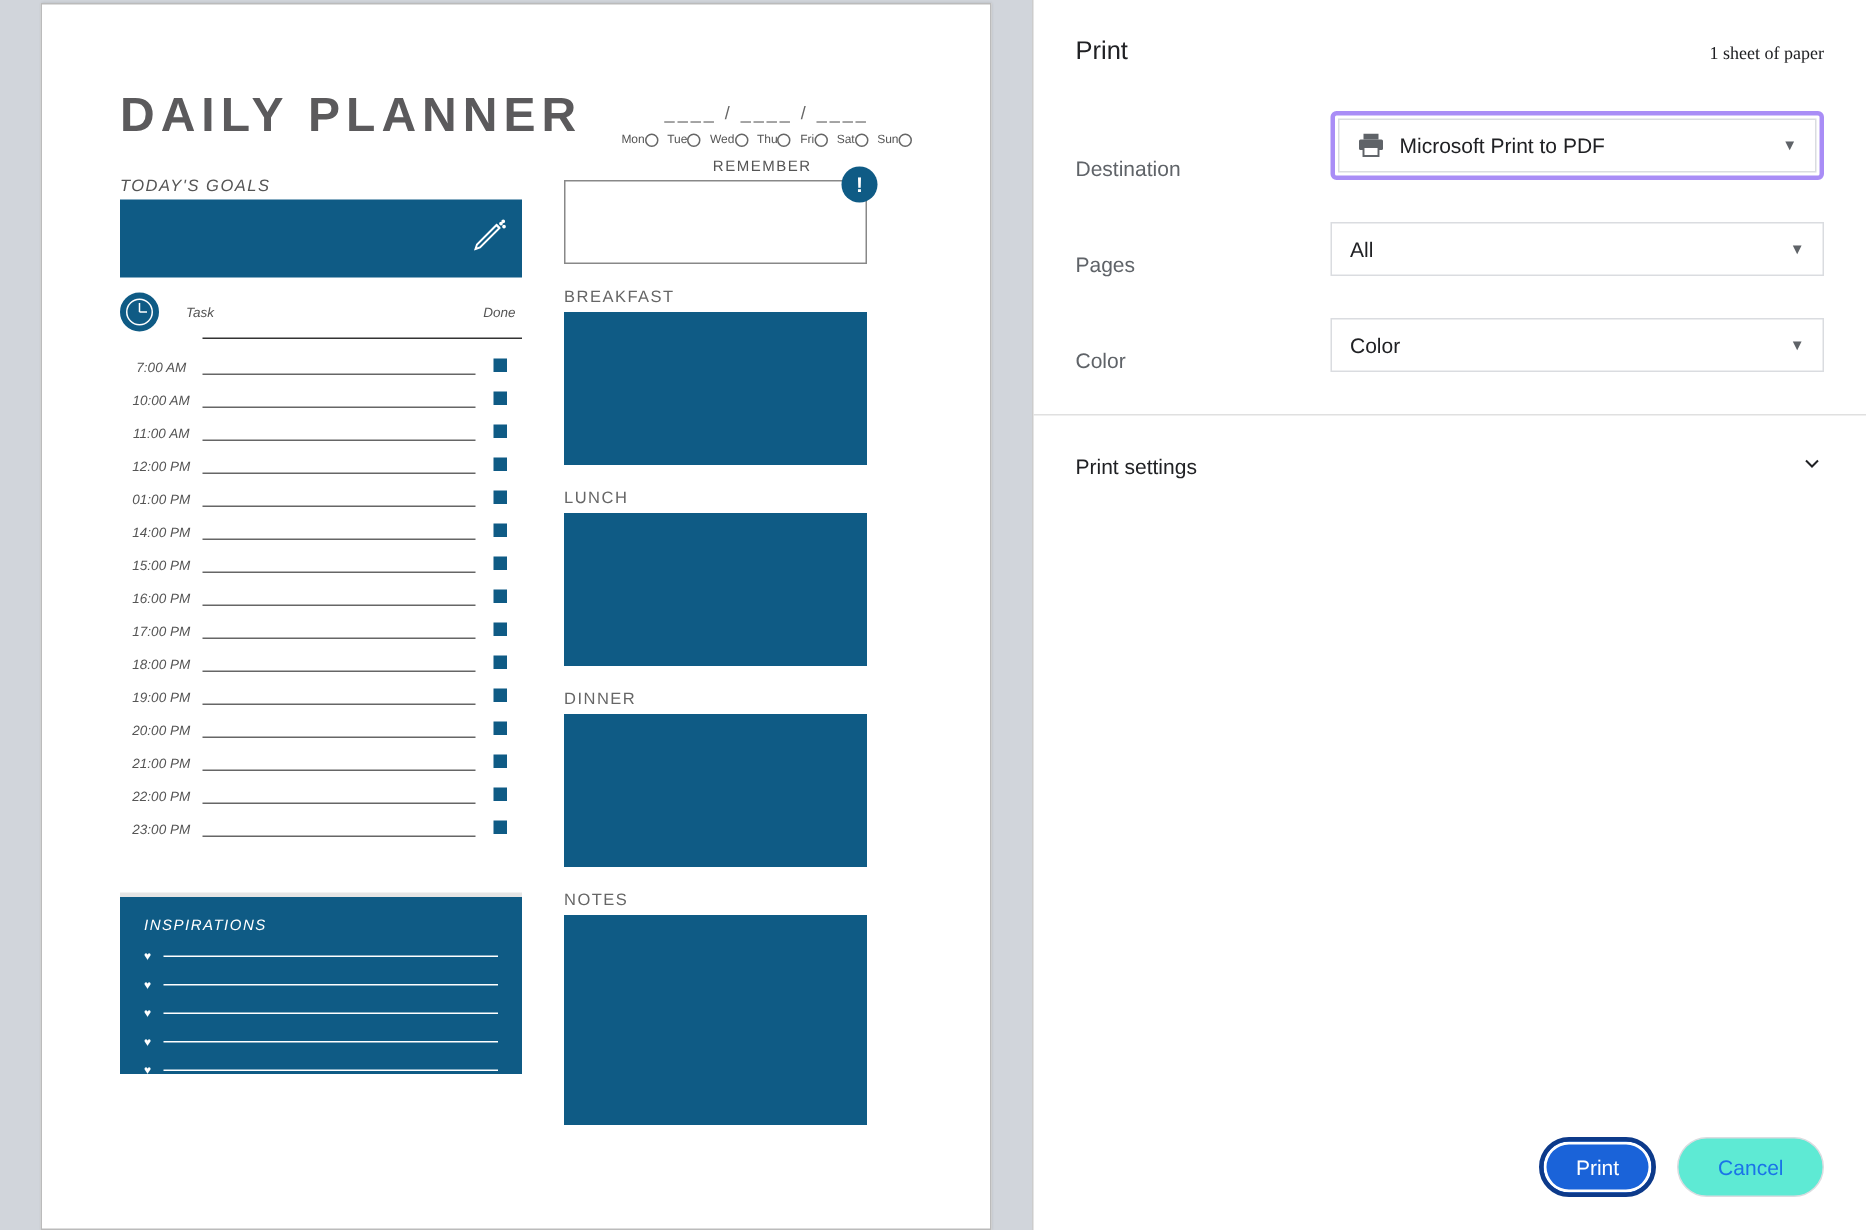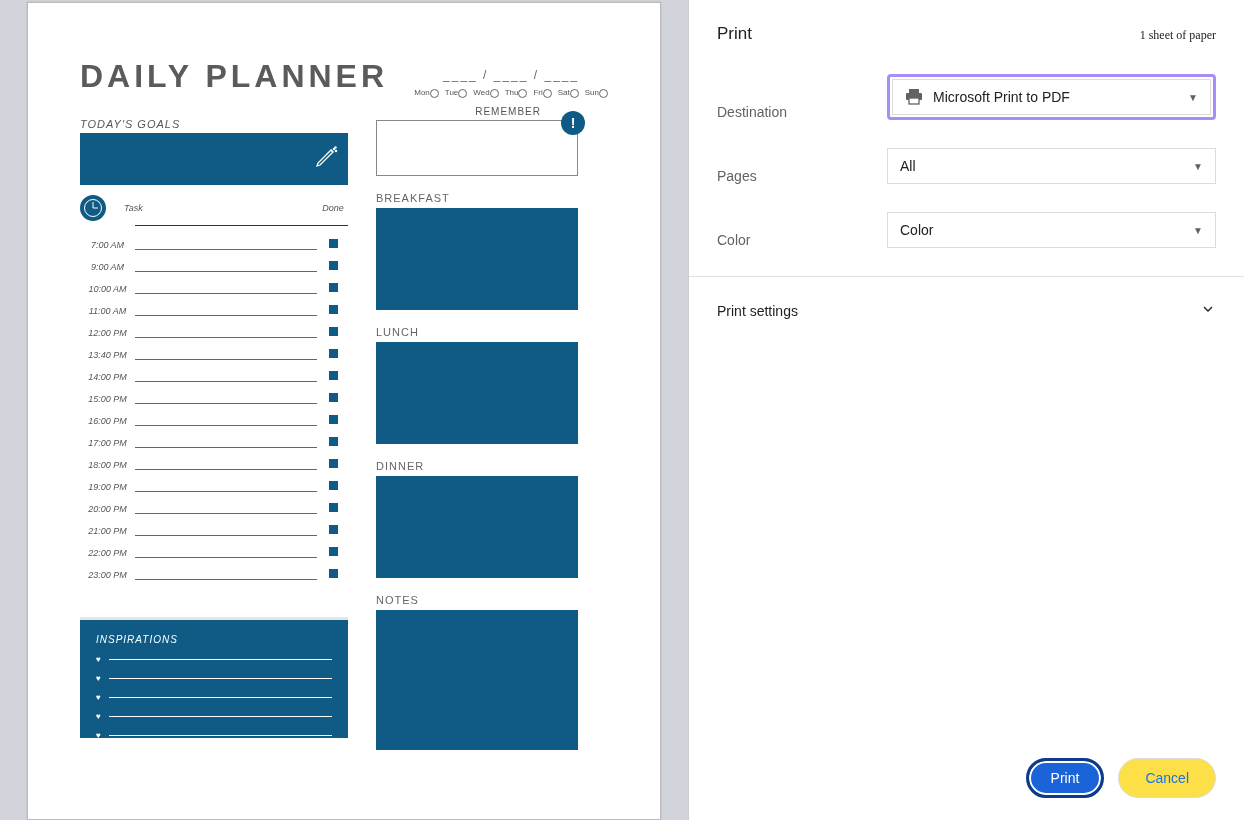--- a/index.html
+++ b/index.html
@@ -305,21 +305,21 @@
     justify-content:flex-end;
     gap: 14px;
   }
   .btn {
     height: 40px;
     padding: 0 26px;
     border-radius: 20px;
     font-size: 14px;
     cursor:pointer;
     border:1px solid #dadce0;
-    background:#fde047;
+    background:#5eead4;
     color:#1a73e8;
   }
   .btn-primary {
     background:#1a63d9;
     color:#fff;
     border: 3px solid #0d3a8a;
     box-shadow: 0 0 0 2px #fff inset;
     font-weight:500;
     padding: 0 22px;
   }
@@ -393,41 +393,36 @@
             <div class="done-h">Done</div>
           </div>
           <div class="sched-divider"></div>
           <div id="sched-rows">
               <div class="sched-row">
                 <div class="time-cell">7:00 AM</div>
                 <div class="task-line"></div>
                 <div class="done-box"></div>
               </div>
               <div class="sched-row">
-                <div class="time-cell">9:00 AM</div>
-                <div class="task-line"></div>
-                <div class="done-box"></div>
-              </div>
-              <div class="sched-row">
                 <div class="time-cell">10:00 AM</div>
                 <div class="task-line"></div>
                 <div class="done-box"></div>
               </div>
               <div class="sched-row">
                 <div class="time-cell">11:00 AM</div>
                 <div class="task-line"></div>
                 <div class="done-box"></div>
               </div>
               <div class="sched-row">
                 <div class="time-cell">12:00 PM</div>
                 <div class="task-line"></div>
                 <div class="done-box"></div>
               </div>
               <div class="sched-row">
-                <div class="time-cell">13:40 PM</div>
+                <div class="time-cell">01:00 PM</div>
                 <div class="task-line"></div>
                 <div class="done-box"></div>
               </div>
               <div class="sched-row">
                 <div class="time-cell">14:00 PM</div>
                 <div class="task-line"></div>
                 <div class="done-box"></div>
               </div>
               <div class="sched-row">
                 <div class="time-cell">15:00 PM</div>

